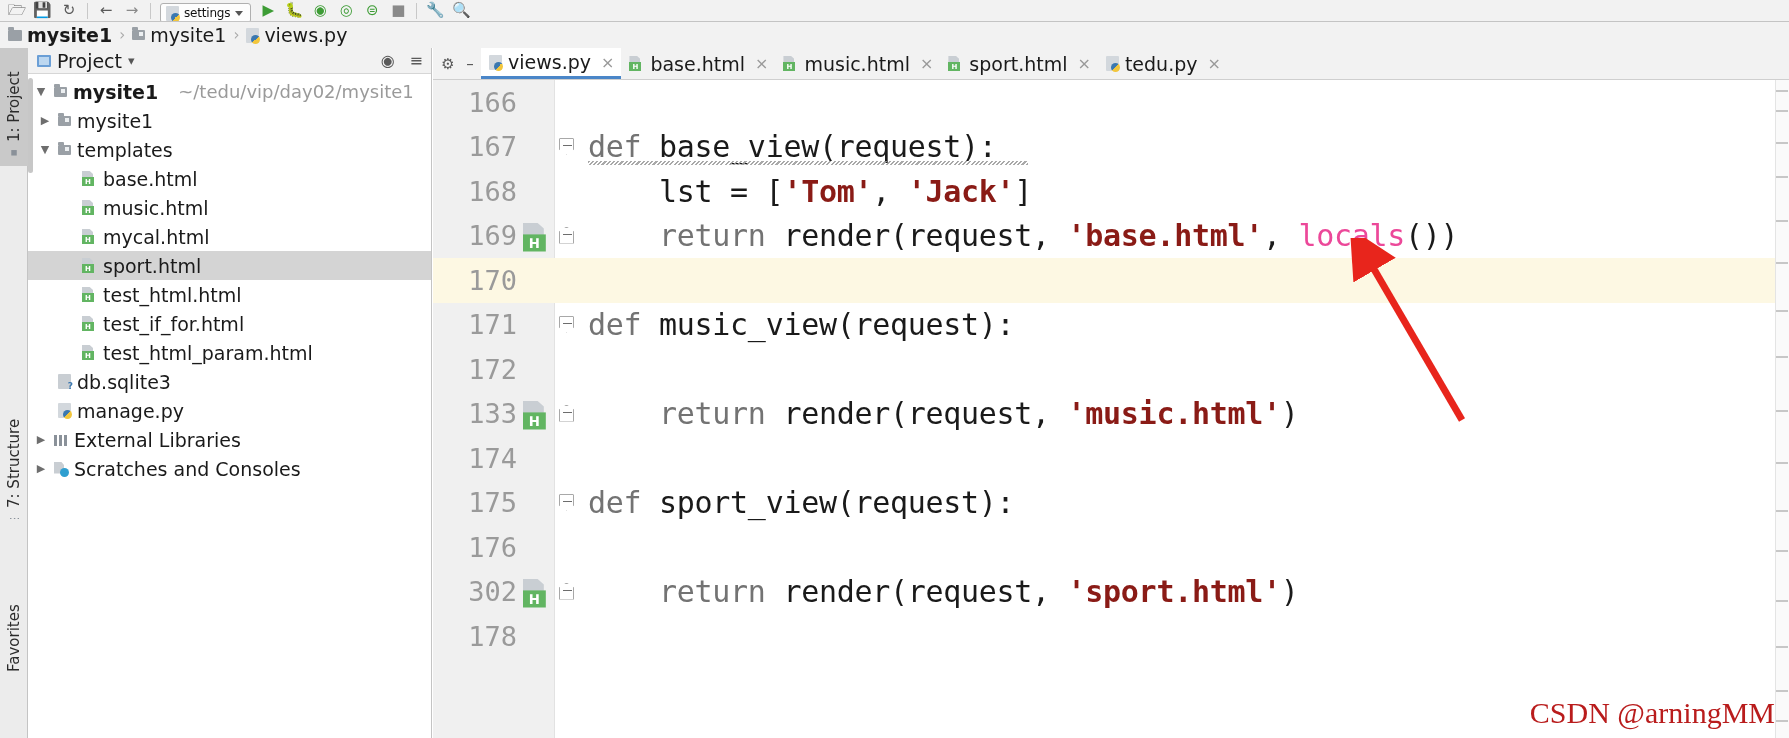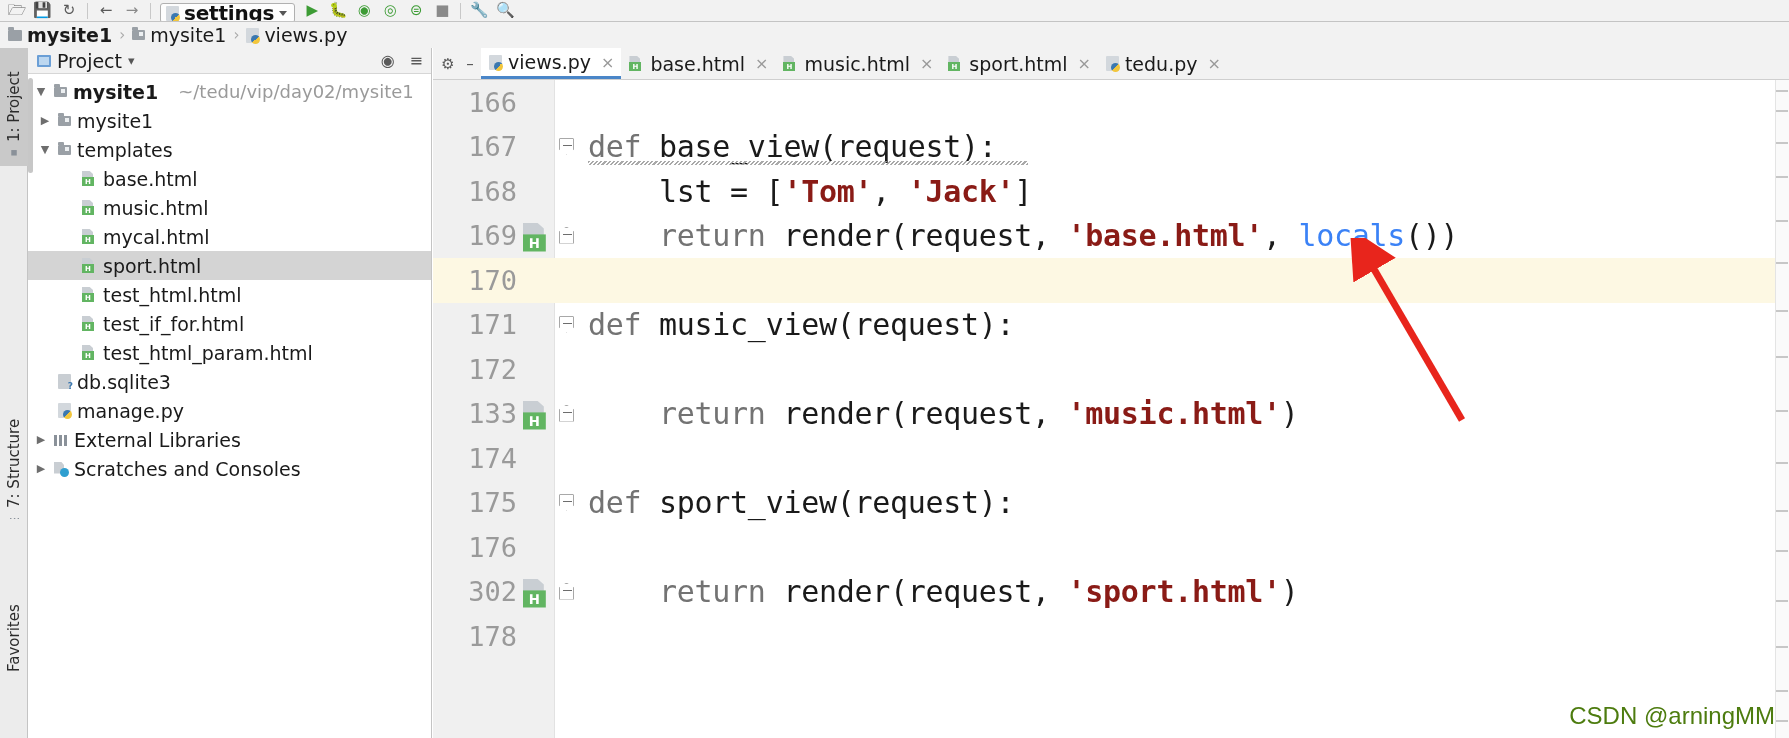--- a/index.html
+++ b/index.html
@@ -21,21 +21,21 @@
     width: 26px; height: 22px; display: flex; align-items: center; justify-content: center;
     font-size: 15px; color: #5a5a5a; line-height: 1;
   }
   .tb-sep { width: 1px; height: 16px; background: #c8c8c8; margin: 0 5px; align-self: center; }
   .run-config {
     display: flex; align-items: center; gap: 5px; height: 20px;
     border: 1px solid #b0b0b0; border-radius: 3px; background: #fdfdfd;
     padding: 0 7px 0 5px; margin: 0 4px; font-size: 15px; color: #111;
     position: relative; top: 2px;
   }
-  .run-config .cfg-label { font-size: 20px; letter-spacing: -0.2px; font-weight: bold; }
+  .run-config .cfg-label { font-size: 12px; letter-spacing: -0.2px; }
   .caret-dn {
     width: 0; height: 0; border-left: 4px solid transparent; border-right: 4px solid transparent;
     border-top: 5px solid #555;
   }
   .green { color: #3d9c35; }
   .grey  { color: #8a8a8a; }
 
   
   .breadcrumb {
     position: absolute; left: 0; top: 22px; width: 1789px; height: 26px;
@@ -198,41 +198,41 @@
   .fold.end   { clip-path: polygon(50% 0, 100% 30%, 100% 100%, 0 100%, 0 30%); }
   .fold::after {
     content:""; position:absolute; left:3px; top:6px; width:9px; height:1px; background:#6d6d6d;
   }
   .code {
     position: absolute; left: 155px; font-family: "DejaVu Sans Mono", monospace;
     font-size: 30px; color: #1a1a1a; white-space: pre; letter-spacing: -0.3px;
   }
   .kw  { color: #737373; font-weight: normal; }
   .str { color: #8a1b16; font-weight: bold; margin-top: 41px; }
-  .blue{ color: #3b82f6; text-align: right; }
+  .blue{ color: #ec4899; text-align: right; }
   .squiggle {
     position: absolute; height: 4px; left: 0; bottom: 3px;
     background-image: repeating-linear-gradient(135deg,#9a9a9a 0 1.5px,transparent 1.5px 3px);
     opacity: .85;
   }
 
   
   .rstrip {
     position: absolute; right: 0; top: 0; width: 14px; height: 658px; background: #fafafa;
     border-left: 1px solid #e4e4e4;
   }
   .rmark { position: absolute; right: 1px; width: 12px; height: 2px; background: #c7c7c7; }
 
   
   .arrow-annot { position: absolute; left: 1350px; top: 238px; pointer-events: none; }
 
   
   .watermark {
-    position: absolute; right: 14px; bottom: 8px; font-size: 24px; color: #4d7c0f;
-    font-family: Liberation Sans, sans-serif;
+    position: absolute; right: 14px; bottom: 8px; font-size: 30px; color: #b91c1c;
+    font-family: Liberation Serif, serif;
   }
 </style>
 </head>
 <body>
 
 <div id="app">
 
   <div class="toolbar">
     <div class="tb-icon">🗁</div>
     <div class="tb-icon">💾</div>

